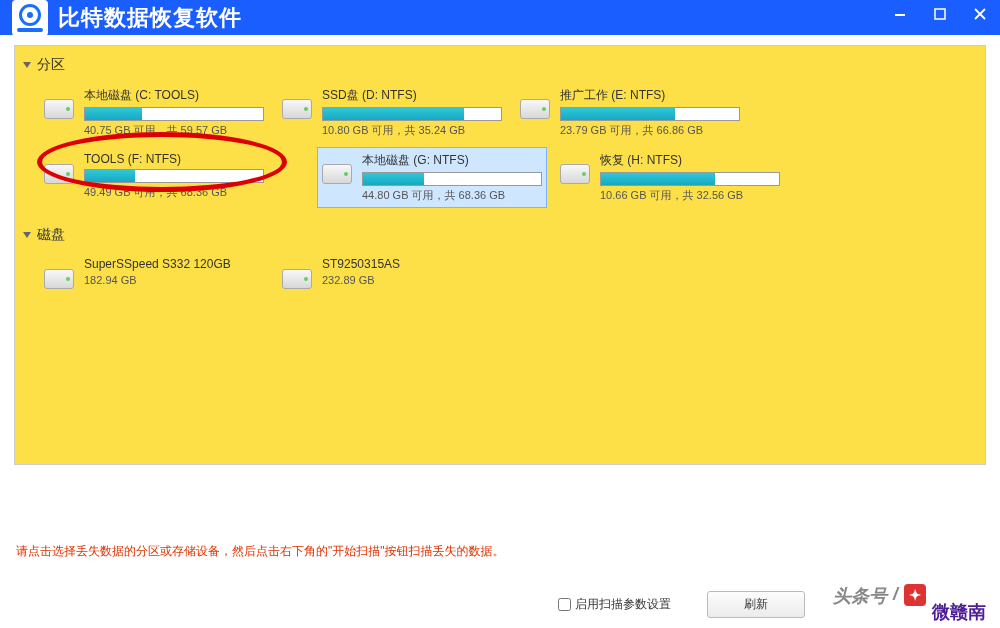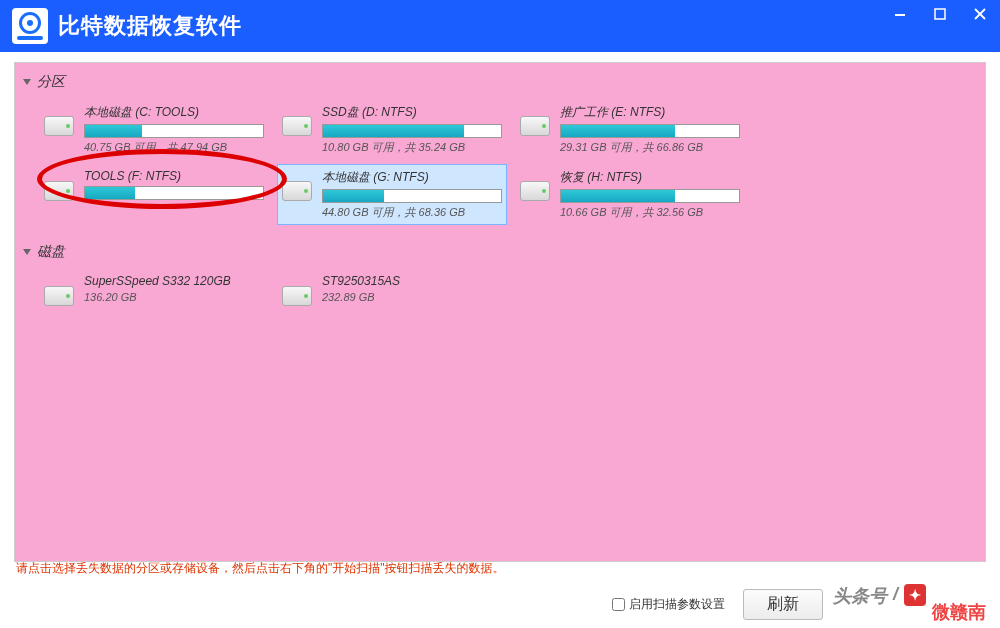--- a/index.html
+++ b/index.html
@@ -5,21 +5,21 @@
     * { box-sizing: border-box; margin: 0; padding: 0; }
     body {
       font-family: "Microsoft YaHei", Arial, sans-serif;
       font-size: 12px;
       background: #fff;
       width: 1000px;
       height: 628px;
       overflow: hidden;
     }
     .titlebar {
-      height: 52px;
+      height: 35px;
       background: linear-gradient(to bottom, #1a5eff 0%, #1a5eff 100%);
       display: flex;
       align-items: center;
       padding: 0 12px;
       position: relative;
     }
     .logo-box {
       width: 36px; height: 36px;
       background: #fff;
       border-radius: 4px;
@@ -53,24 +53,23 @@
       width: 40px; height: 28px;
       display:flex; align-items:center; justify-content:center;
       color:#fff; font-size:14px; cursor:pointer;
     }
     .content {
       padding: 10px 14px 0 14px;
       height: 504px;
     }
     .panel {
       border: 1px solid #ccc;
-      height: 500px;
+      height: 420px;
       overflow: auto;
-      background:#f9a8d4;
-      font-style:italic;
+      background:#fde047;
     }
     .section-header {
       padding: 10px 8px 6px 8px;
       font-size: 14px;
       color:#333;
       display:flex; align-items:center;
     }
     .tri {
       width:0;height:0;
       border-left:4px solid transparent;
@@ -87,20 +86,21 @@
       width: 230px;
       display:flex;
       align-items:flex-start;
       padding:4px;
       border:1px solid transparent;
       position:relative;
     }
     .drive.selected {
       background:#cfe6ff;
       border:1px solid #7ab6ff;
+      margin-left:40px;
     }
     .drive-icon {
       width:32px; height:26px;
       margin-right:8px; margin-top:12px;
       flex-shrink:0;
     }
     .hdd {
       width:30px; height:20px;
       background: linear-gradient(to bottom,#f8f8f8,#d8d8d8);
       border:1px solid #aaa; border-radius:3px;
@@ -137,43 +137,43 @@
       font-size:12px;
       color:#d30;
     }
     .footer-bar {
       position:absolute;
       bottom:4px; left:15px; right:0;
       height:40px;
       display:flex; align-items:center;
       padding: 0 14px;
       justify-content: flex-end;
-      gap:10px;
+      gap:28px;
     }
     .checkbox-wrap {
       display:flex; align-items:center;
       font-size:12px; color:#333;
       margin-right:8px;
     }
     .checkbox-wrap input { margin-right:4px; }
     .btn {
-      padding:4px 23px;
+      padding:4px 36px;
       border:1px solid #bbb;
       background:linear-gradient(#fcfcfc,#ececec);
       border-radius:3px;
-      font-size:16px; color:#333;
+      font-size:12px; color:#333;
       cursor:pointer;
     }
     .watermark {
       font-size:18px; font-weight:bold;
       color:#888;
       display:flex; gap:6px;
       font-style:italic;
     }
-    .watermark .brand { color:#ef4444; font-style:normal;margin-top:16px;}
+    .watermark .brand { color:#4c1d95; font-style:normal;margin-top:16px;}
     .wm-icon {
       width:22px;height:22px; background:#d33; border-radius:4px;
       display:inline-flex; align-items:center; justify-content:center;
       color:#fff; font-size:14px; font-style:normal;
     }
   </style>
 </head>
 <body>
 
 <div class="titlebar">
@@ -213,21 +213,21 @@
     <div class="drive-grid" id="partitions-grid">
         <div class="drive">
     <div class="drive-icon">
             <div class="hdd"></div>
           </div>
     <div class="drive-info">
       <div class="drive-name">本地磁盘 (C: TOOLS)</div>
       <div class="bar">
               <div class="bar-fill" style="width:32%"></div>
             </div>
-      <div class="drive-stats">40.75 GB 可用，共 47.94 GB</div>
+      <div class="drive-stats">40.75 GB 可用，共 59.57 GB</div>
     </div>
         </div>
         <div class="drive">
     <div class="drive-icon">
             <div class="hdd"></div>
           </div>
     <div class="drive-info">
       <div class="drive-name">SSD盘 (D: NTFS)</div>
       <div class="bar">
               <div class="bar-fill" style="width:79%"></div>
@@ -237,32 +237,33 @@
         </div>
         <div class="drive">
     <div class="drive-icon">
             <div class="hdd"></div>
           </div>
     <div class="drive-info">
       <div class="drive-name">推广工作 (E: NTFS)</div>
       <div class="bar">
               <div class="bar-fill" style="width:64%"></div>
             </div>
-      <div class="drive-stats">29.31 GB 可用，共 66.86 GB</div>
+      <div class="drive-stats">23.79 GB 可用，共 66.86 GB</div>
     </div>
         </div>
         <div class="drive">
     <div class="drive-icon">
             <div class="hdd"></div>
           </div>
     <div class="drive-info">
       <div class="drive-name">TOOLS (F: NTFS)</div>
       <div class="bar">
               <div class="bar-fill" style="width:28%"></div>
             </div>
+      <div class="drive-stats">49.49 GB 可用，共 68.36 GB</div>
     </div>
         </div>
         <div class="drive selected">
     <div class="drive-icon">
             <div class="hdd"></div>
           </div>
     <div class="drive-info">
       <div class="drive-name">本地磁盘 (G: NTFS)</div>
       <div class="bar">
               <div class="bar-fill" style="width:34%"></div>
@@ -288,21 +289,21 @@
       <span class="tri"></span>
       <span>磁盘</span>
     </div>
     <div class="drive-grid" id="disks-grid">
         <div class="drive disk">
     <div class="drive-icon">
             <div class="hdd"></div>
           </div>
     <div class="drive-info">
       <div class="drive-name">SuperSSpeed S332 120GB</div>
-      <div class="drive-stats">136.20 GB</div>
+      <div class="drive-stats">182.94 GB</div>
     </div>
         </div>
         <div class="drive disk">
     <div class="drive-icon">
             <div class="hdd"></div>
           </div>
     <div class="drive-info">
       <div class="drive-name">ST9250315AS</div>
       <div class="drive-stats">232.89 GB</div>
     </div>

